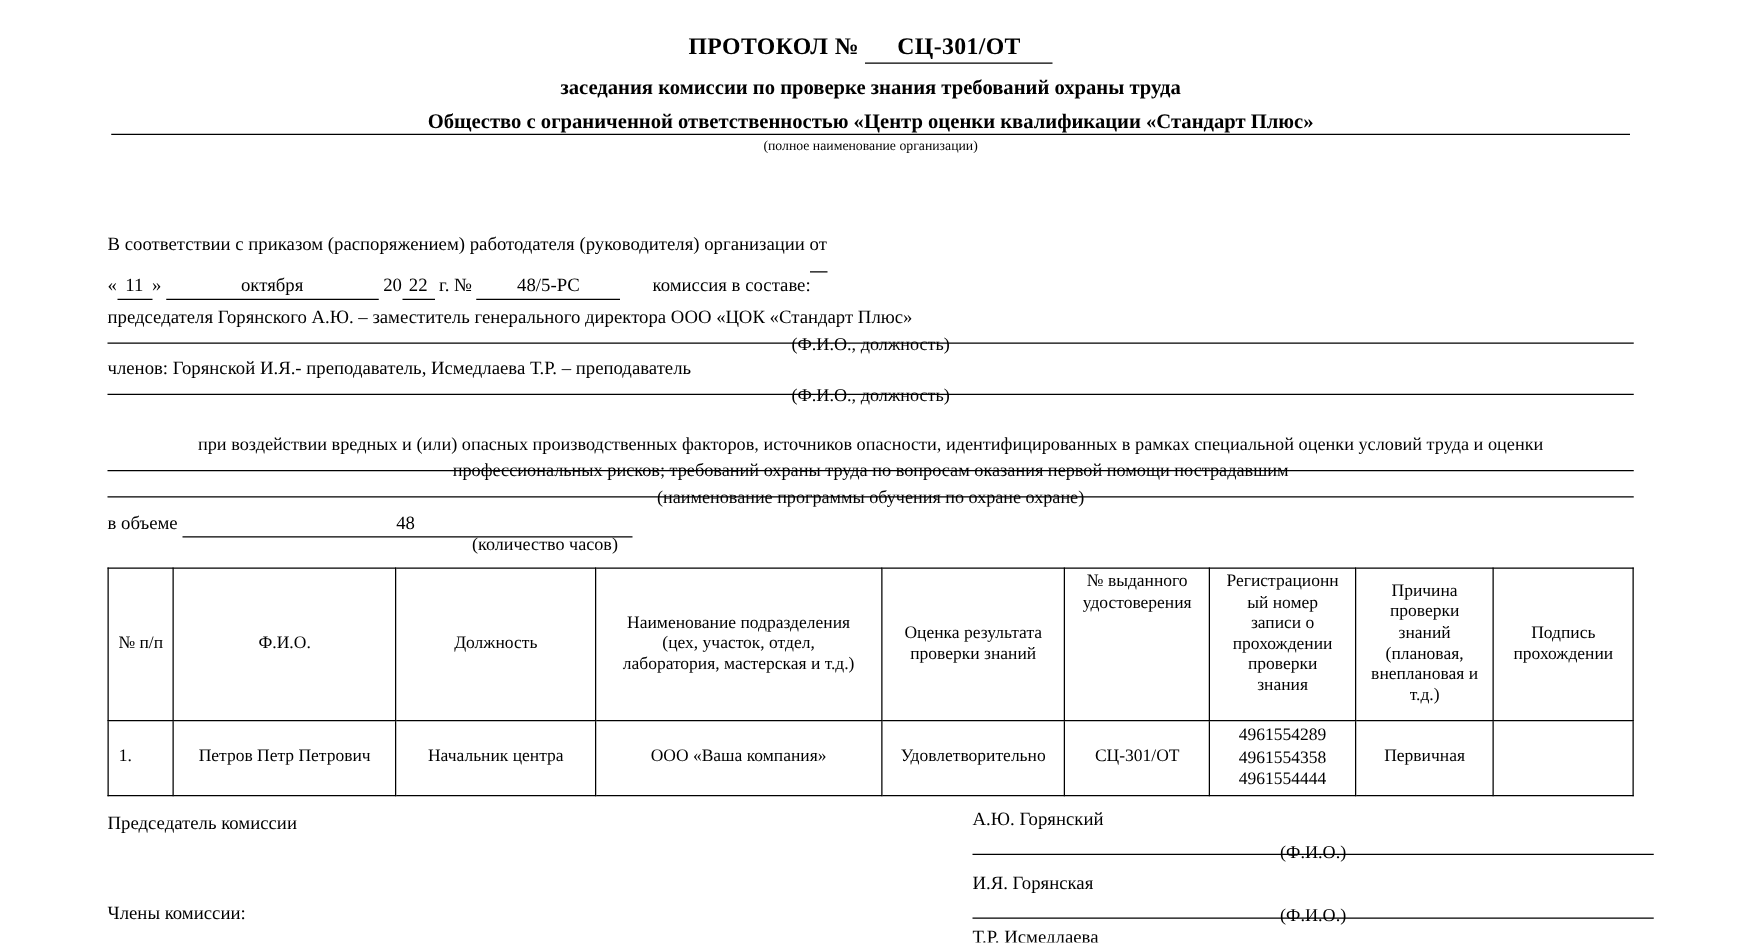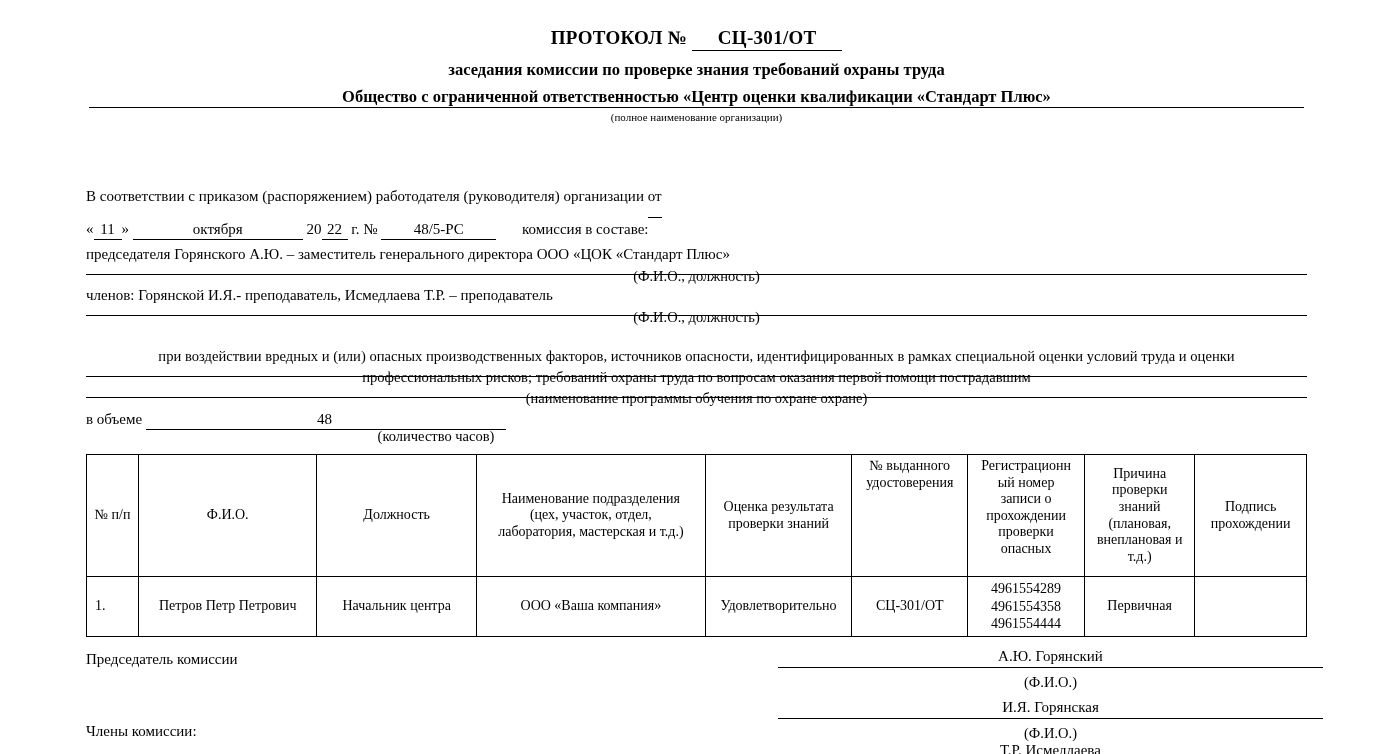--- a/index.html
+++ b/index.html
@@ -142,23 +142,22 @@
   .sig-label {
     position: absolute;
     left: 86px;
     font-size: 15px;
   }
   .sig-line {
     position: absolute;
     width: 545px;
     left: 778px;
     border-bottom: 1.3px solid #000;
-    text-align: center;
-    font-size: 15px;
-    padding-bottom: 2px;
+    font-size: 15px;
+    padding-bottom: 18px;
   }
   .sig-cap {
     position: absolute;
     width: 545px;
     left: 778px;
     text-align: center;
     font-size: 14.5px;
   }
 </style>
 </head>
@@ -232,21 +231,21 @@
         <th style="width:117px; vertical-align:top;">
           <div>№ выданного</div>
           <div>удостоверения</div>
         </th>
         <th style="width:118px; vertical-align:top;">
           <div>Регистрационн</div>
           <div>ый номер</div>
           <div>записи о</div>
           <div>прохождении</div>
           <div>проверки</div>
-          <div>опасных</div>
+          <div>знания</div>
         </th>
         <th style="width:112px">
           <div>Причина проверки</div>
           <div>знаний (плановая,</div>
           <div>внеплановая и т.д.)</div>
         </th>
         <th style="width:113px">
           <div>Подпись</div>
           <div>прохождении</div>
         </th>

